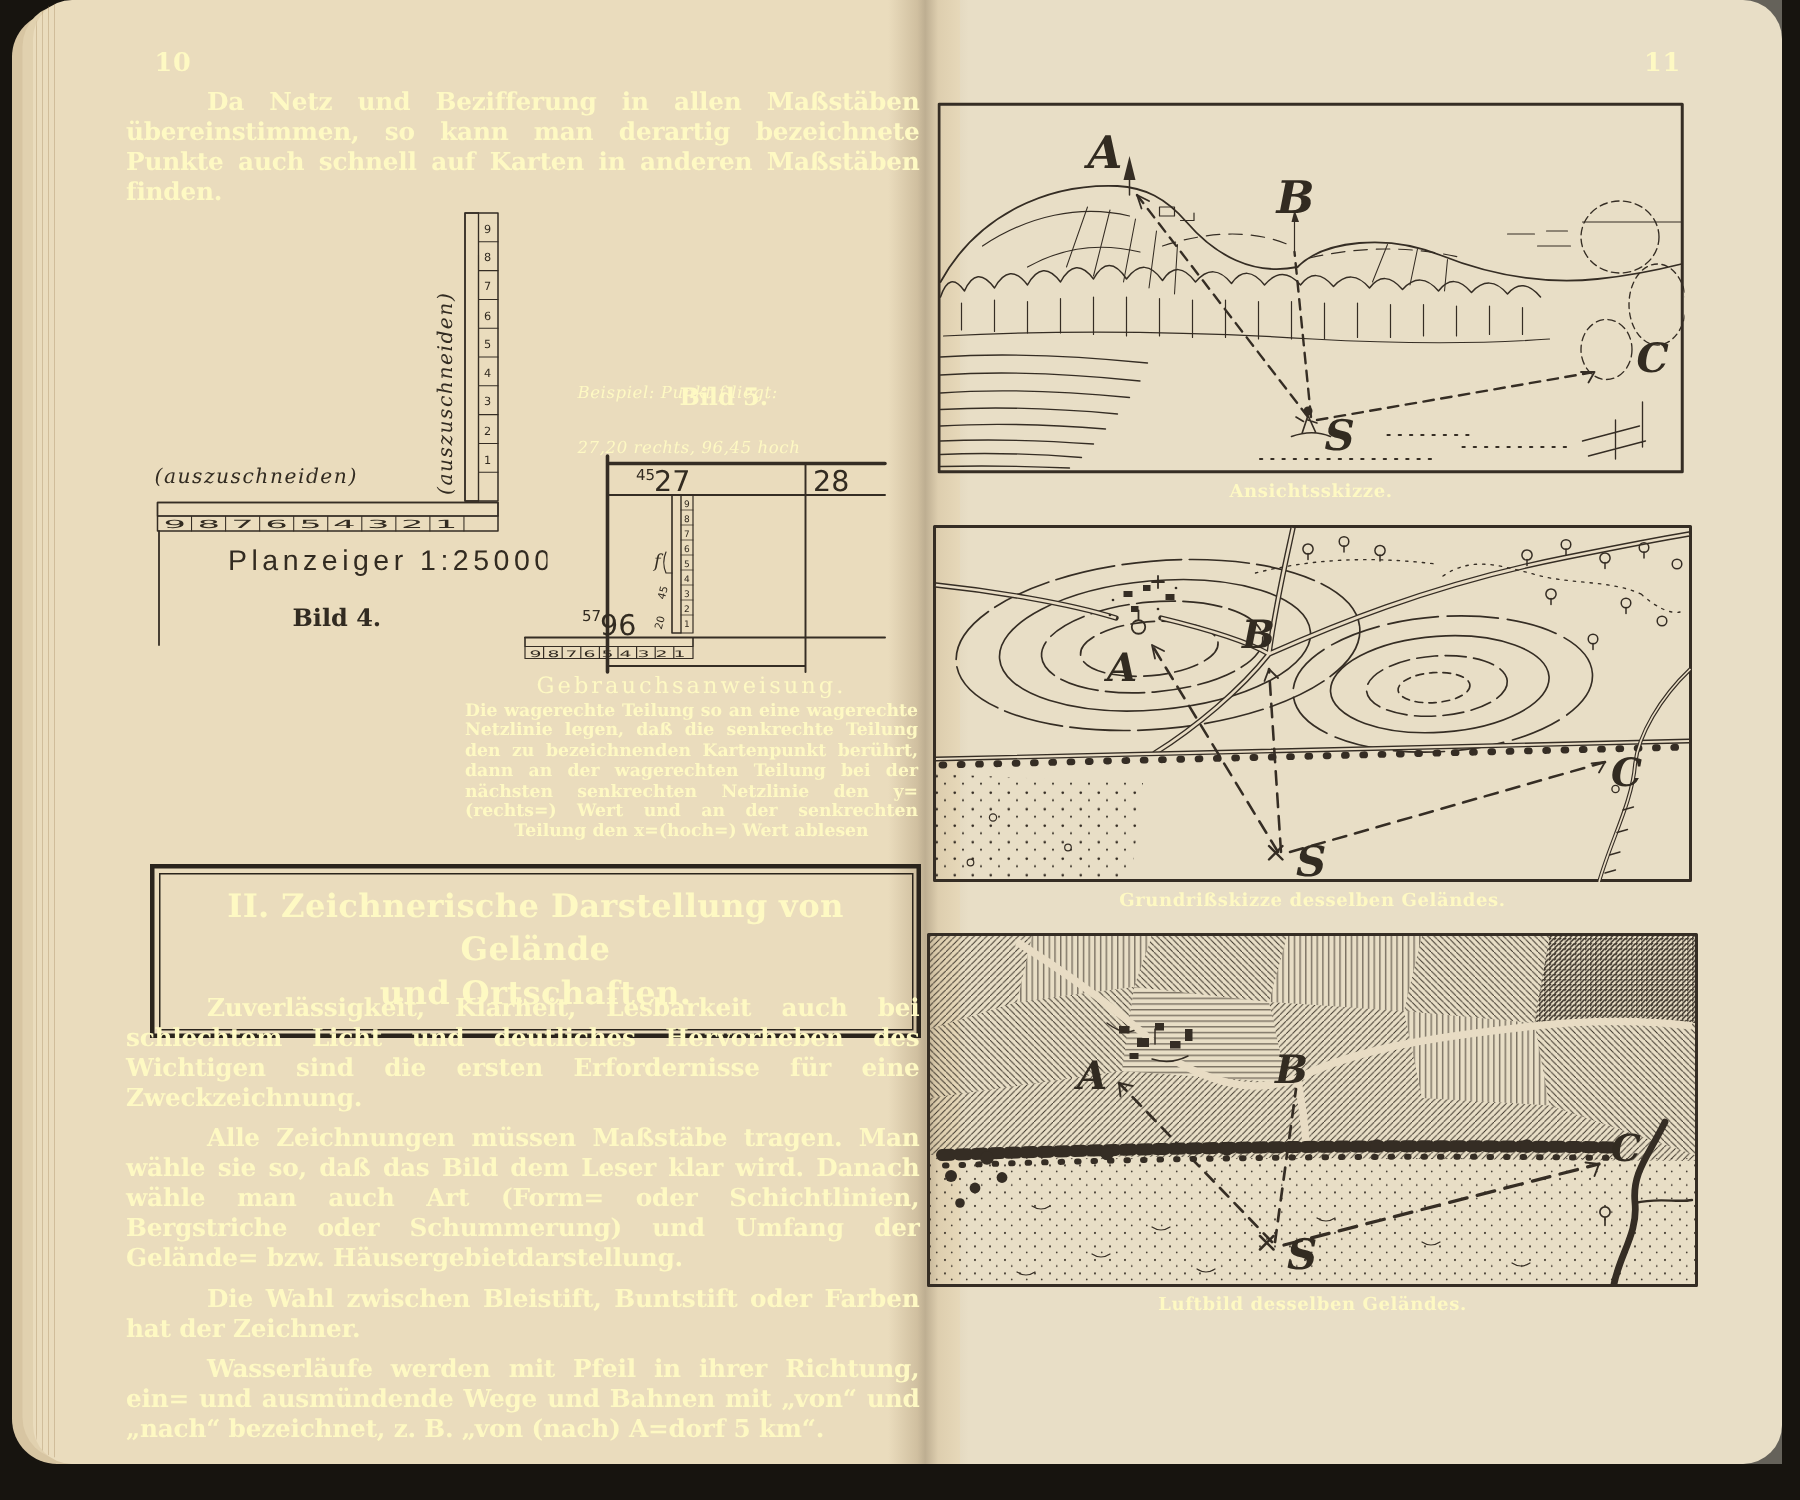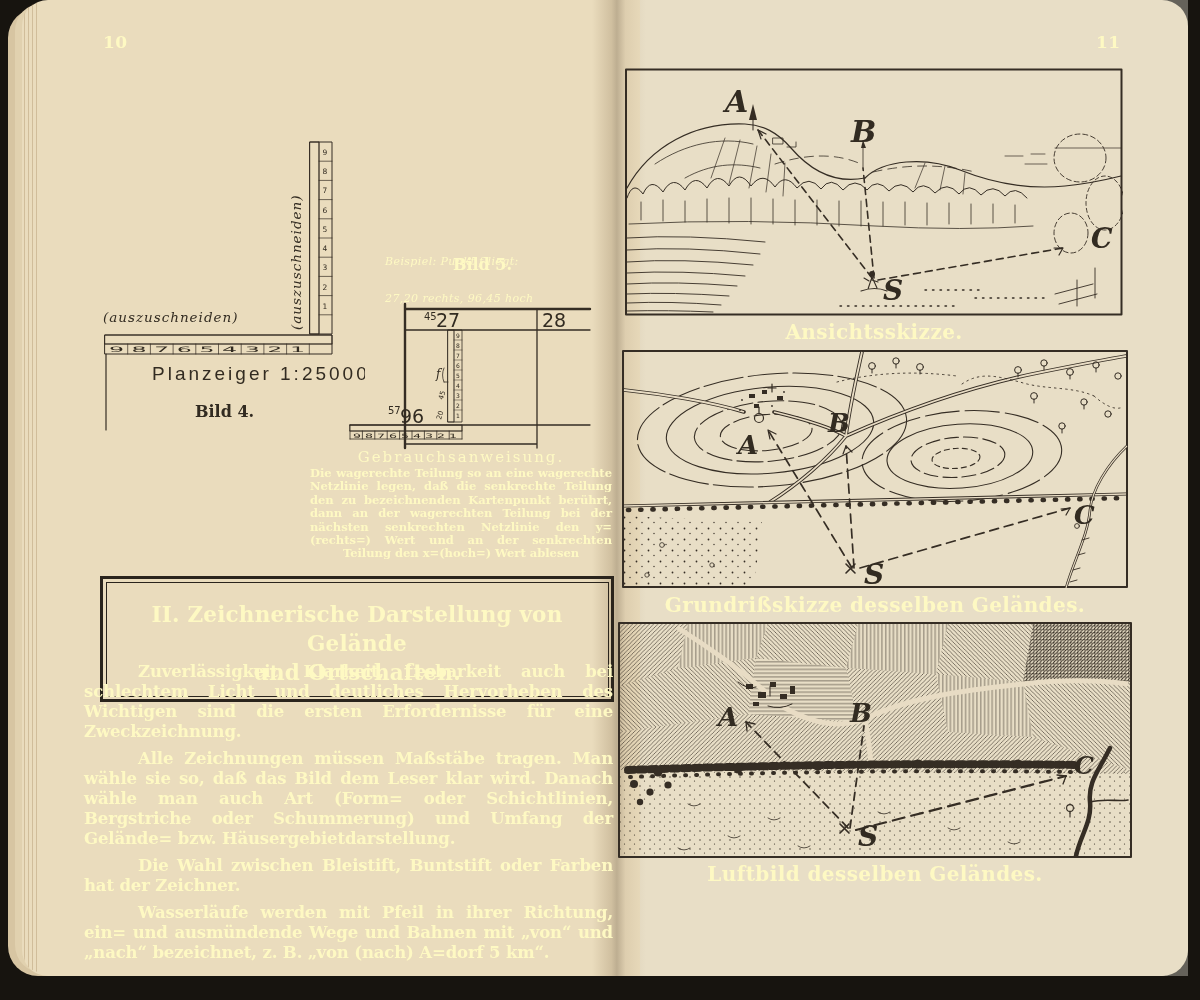--- a/index.html
+++ b/index.html
@@ -13,23 +13,23 @@
       background:repeating-linear-gradient(90deg,rgba(150,118,74,.30) 0 1px,rgba(0,0,0,0) 1px 4px);}
   .righttone{position:absolute;left:640px;top:0;width:548px;height:976px;background:rgba(228,226,214,.38);}
   .gutter{position:absolute;left:592px;top:0;width:54px;height:976px;
       background:linear-gradient(90deg,rgba(110,82,48,0) 0%,rgba(104,78,44,.20) 36%,rgba(62,42,20,.26) 46%,rgba(110,82,48,.10) 62%,rgba(110,82,48,0) 100%);}
   .pagenum{font-size:17px;font-weight:bold;letter-spacing:.5px;}
   .body-text{font-size:16.5px;line-height:20px;font-weight:600;text-align:justify;letter-spacing:-0.15px;}
   .body-text p{margin:0 0 7px 0;text-indent:54px;}
   .smallhead{font-size:15px;font-weight:normal;letter-spacing:2px;text-align:center;}
   .smalltext{font-size:11.5px;line-height:13.4px;font-weight:600;text-align:justify;text-align-last:center;}
   .secbox{border:3.5px solid #2a241c;background:transparent;}
-  .secbox .inner{border:1.8px solid #2a241c;margin:2.5px;padding:17px 8px 9px 8px;}
+  .secbox .inner{border:1.8px solid #2a241c;margin:2.5px;padding:7px 8px 9px 8px;}
   .secbox .l{font-size:21.5px;line-height:29px;font-weight:bold;text-align:center;letter-spacing:.2px;}
-  .figcap{font-size:20px;font-weight:bold;text-align:center;letter-spacing:.4px;}
+  .figcap{font-size:12px;font-weight:bold;text-align:center;letter-spacing:.4px;}
   .bildcap{font-size:16px;font-weight:bold;text-align:center;}
   .handnote{font-size:11px;font-style:italic;text-align:left;letter-spacing:.4px;}
   svg{position:absolute;overflow:hidden;}
   .ink{stroke:#352d24;fill:none;stroke-linecap:round;stroke-linejoin:round;}
   .inkfill{fill:#352d24;stroke:none;}
   text{fill:#322b21;}
   .numtxt{font-family:"DejaVu Sans","Liberation Sans",sans-serif;}
   .letter{font-family:"DejaVu Serif",serif;font-style:italic;font-weight:bold;}
 </style>
 </head>
@@ -38,20 +38,23 @@
 <div class="stage">
   <div class="stack1"></div>
   <div class="stack2"></div>
   <div class="book"></div>
   <div class="edge-lines"></div>
   <div class="righttone"></div>
   <div class="gutter"></div>
 
   <div class="abs pagenum" style="left:103px;top:32px;">10</div>
 
+  <div class="abs body-text" style="left:84px;top:58px;width:529px;">
+    <p>Da Netz und Bezifferung in allen Maßstäben übereinstimmen, so kann man derartig bezeichnete Punkte auch schnell auf Karten in anderen Maßstäben finden.</p>
+  </div>
 
   <svg class="abs" style="left:95px;top:132px;" width="270" height="310" viewBox="0 0 270 310">
     <defs>
       <pattern id="tkV" width="9" height="3.2" patternUnits="userSpaceOnUse">
         <path d="M0,1.2 H6" class="ink" stroke-width="0.55"></path>
       </pattern>
       <pattern id="tkH" width="3.2" height="9" patternUnits="userSpaceOnUse">
         <path d="M1.2,0 V6" class="ink" stroke-width="0.55"></path>
       </pattern>
     </defs>

